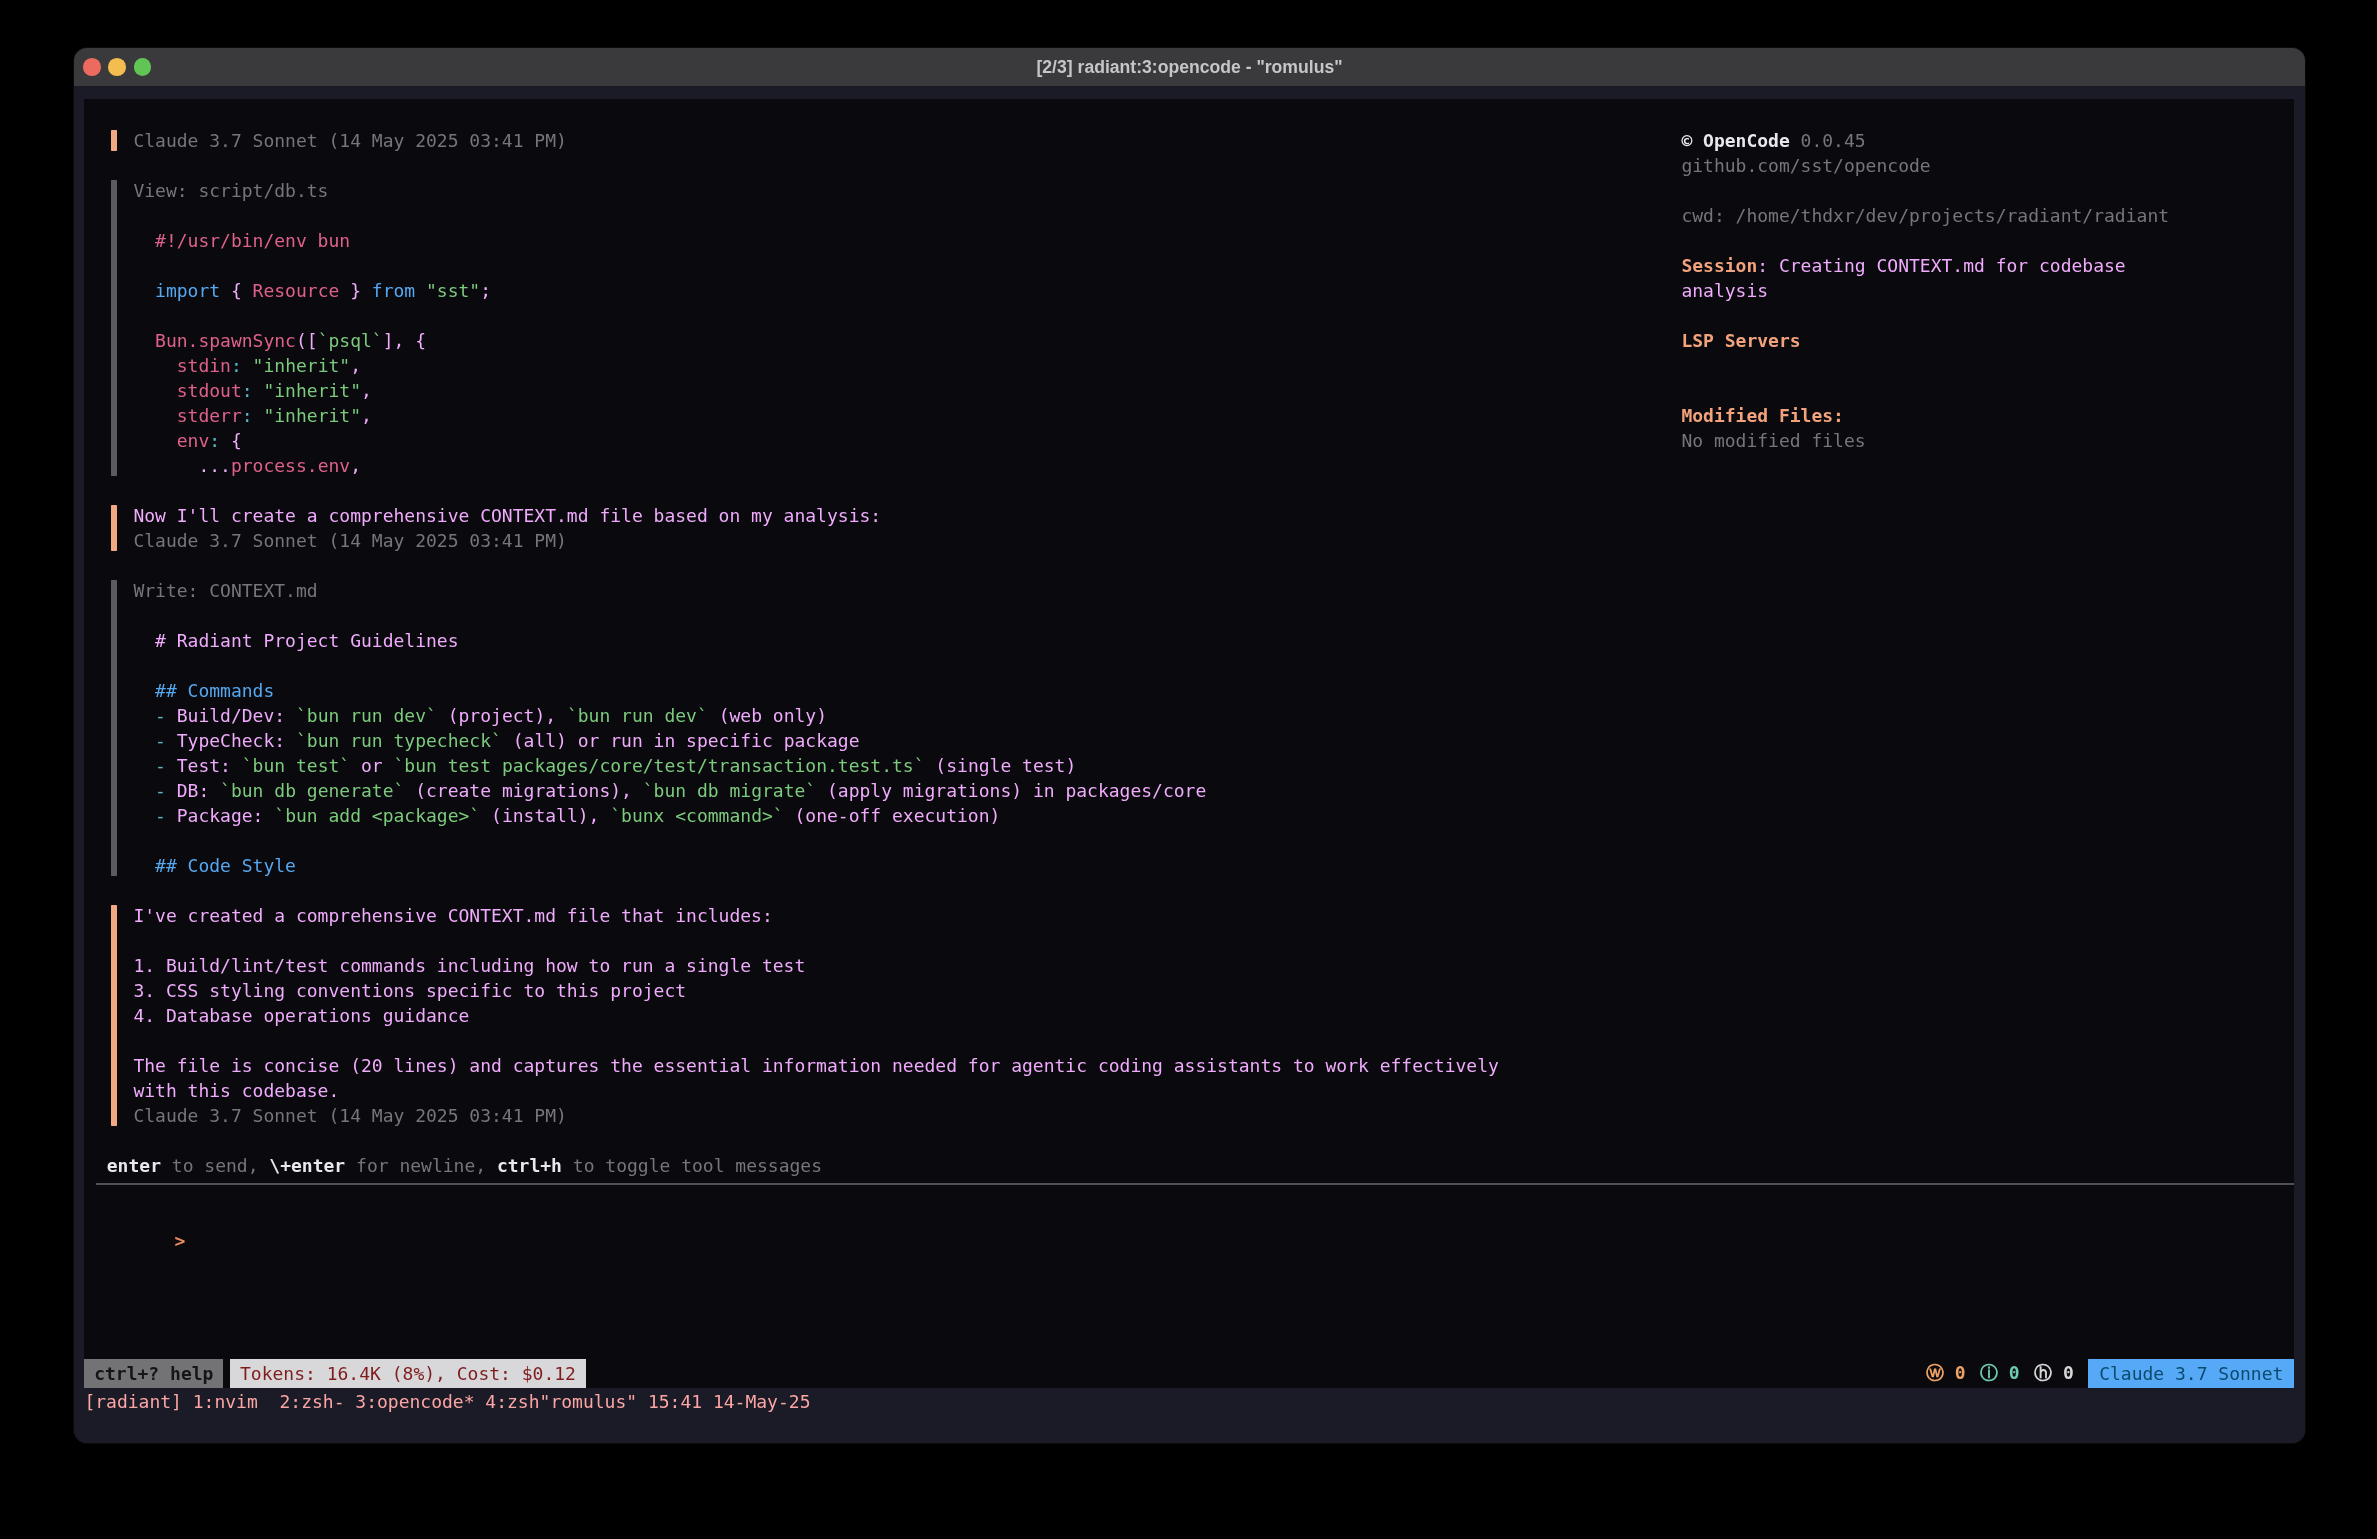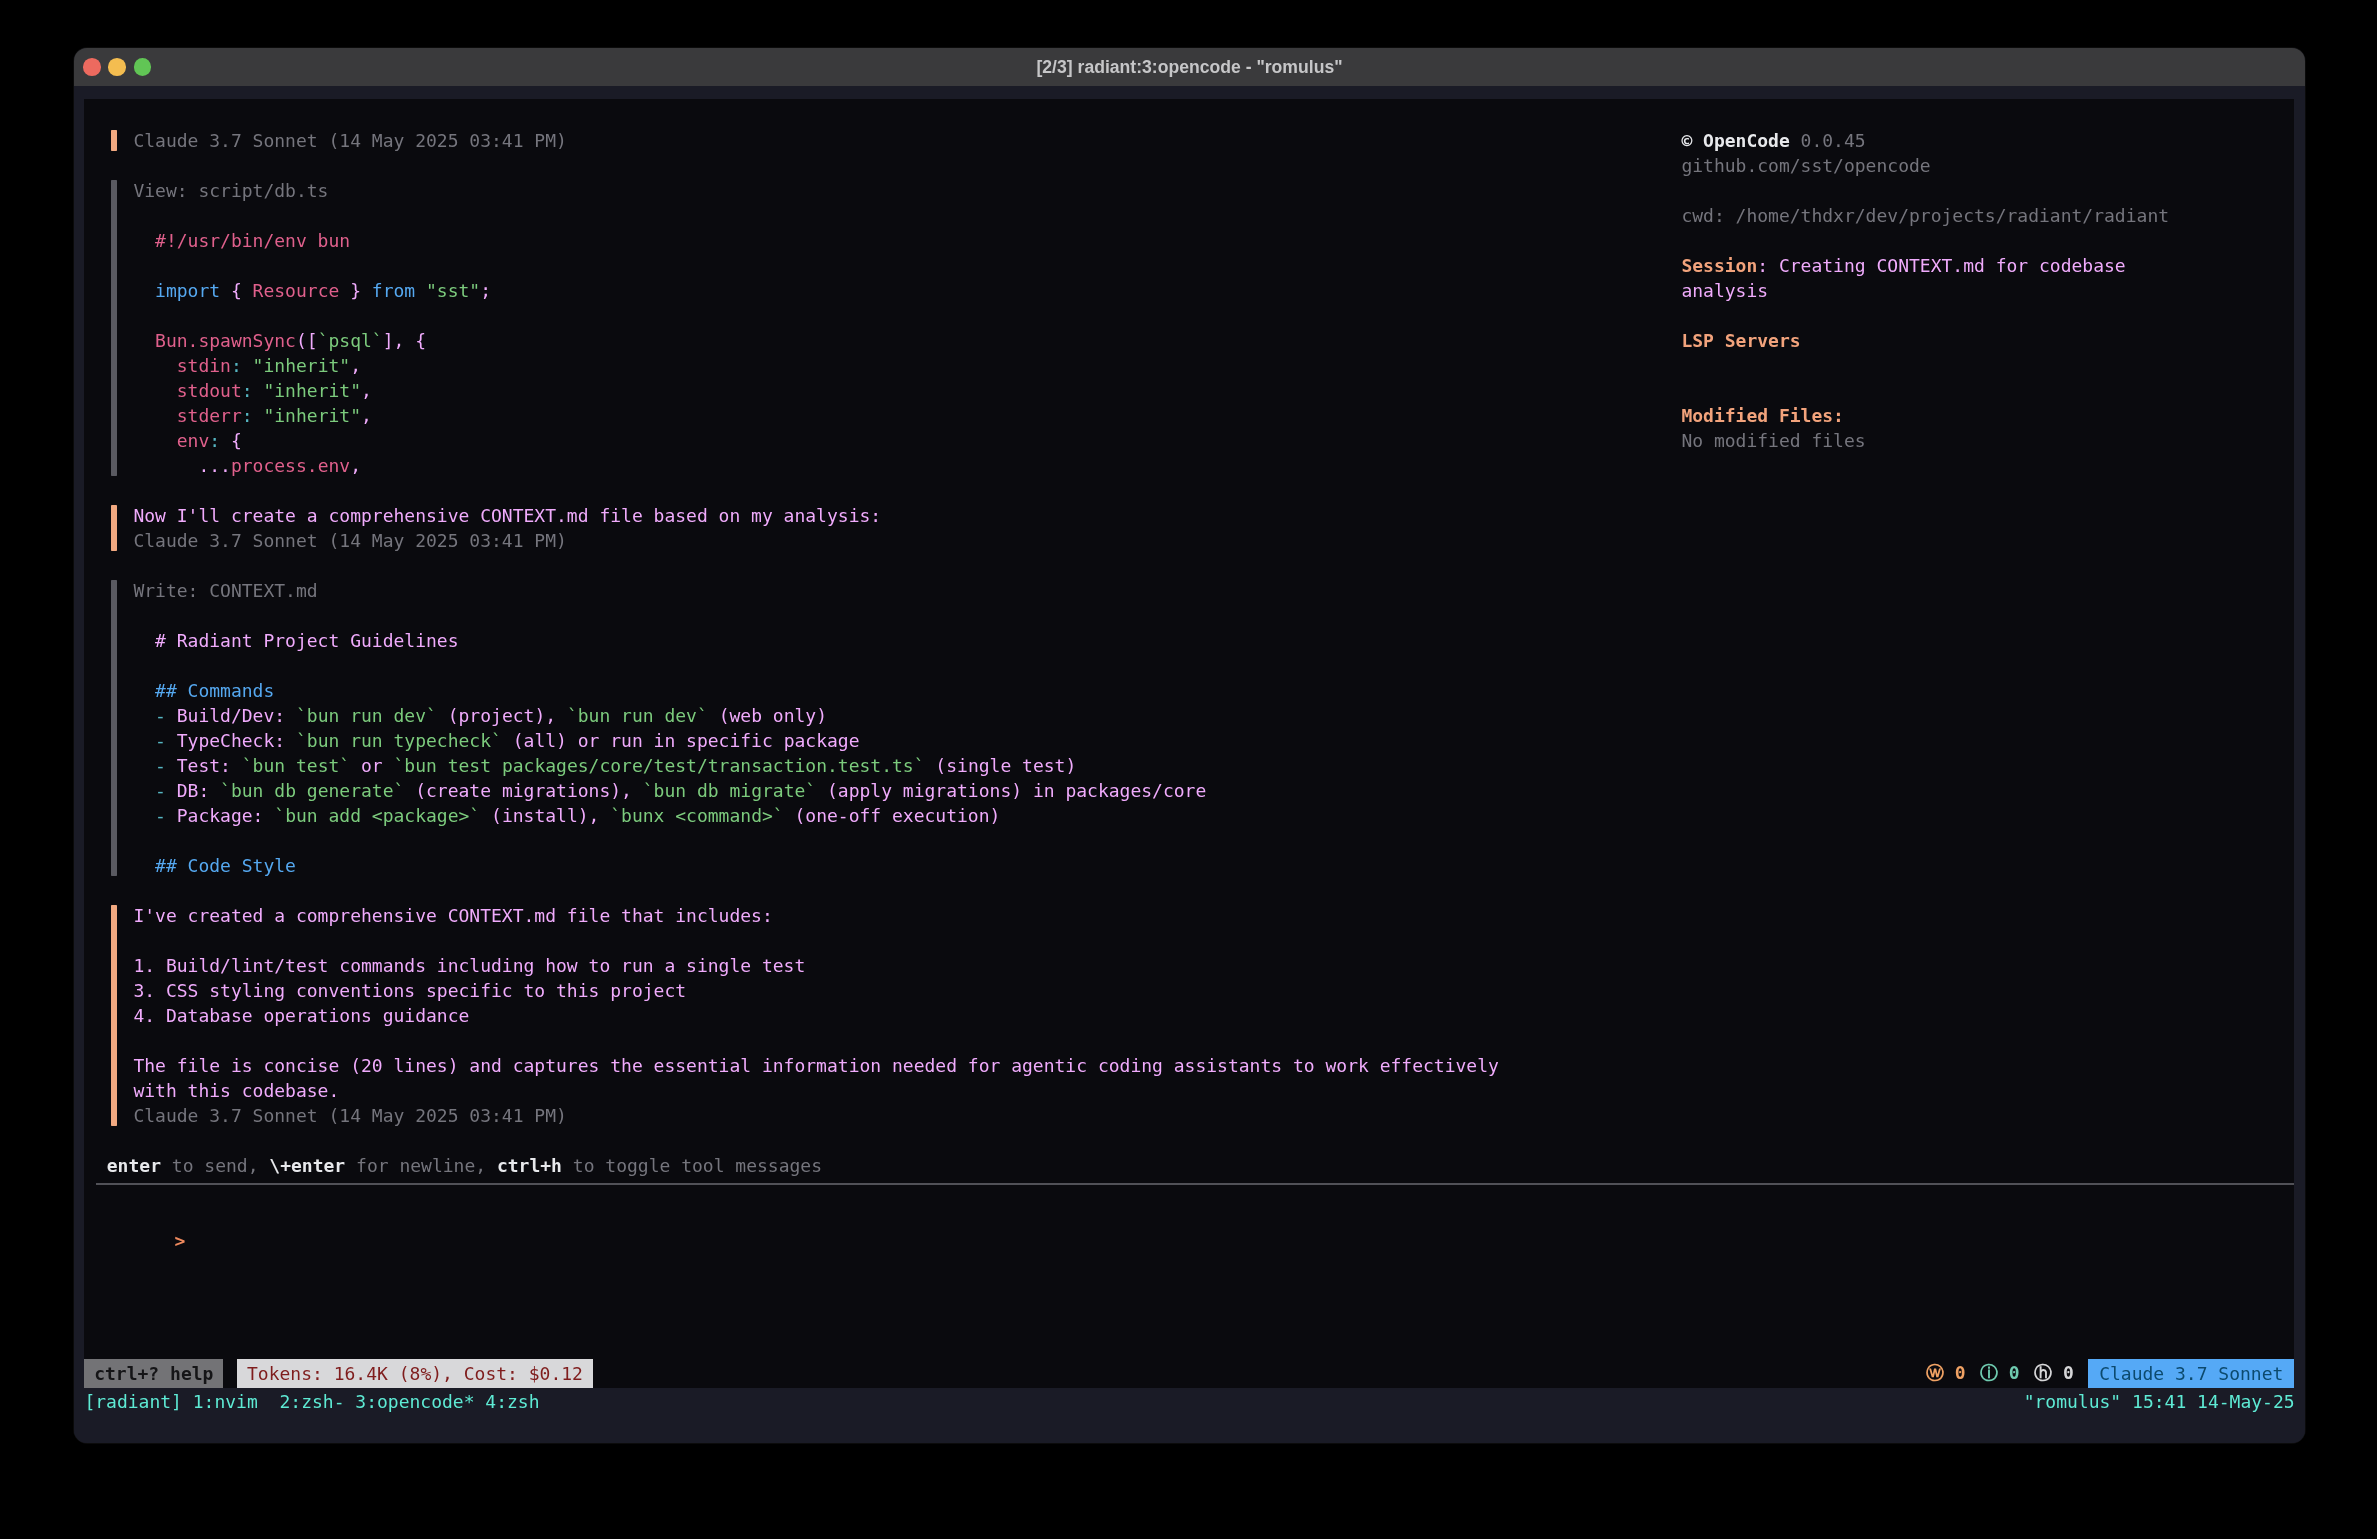--- a/index.html
+++ b/index.html
@@ -53,39 +53,39 @@
 
   .hint { padding-left:10.4px; margin-top:14px; }
   .input-border { margin-top:5.2px; border-top:2px solid #515157; }
   .prompt-row { padding-left:13px; margin-top:18px; color:#ef8a5e; font-weight:700; }
 
   
   .statusbar {
     position:absolute; left:0; right:0; bottom:0; height:30px;
     display:flex; justify-content:space-between; align-items:center;
   }
-  .status-left { display:flex; gap:14px; align-items:center; }
+  .status-left { display:flex; gap:7px; align-items:center; }
   .badge { height:29px; line-height:29px; padding:0 9.8px; white-space:pre; }
   .badge-help   { background:#737376; color:#151517; font-weight:700; }
   .badge-tokens { background:#d8d8da; color:#7f1d1d; }
   .status-right { display:flex; align-items:center; gap:14.4px; }
   .counter { white-space:pre; font-weight:700; }
   .c-orange { color:#f0a264; }
   .c-teal   { color:#6fcbb0; }
   .c-white  { color:#d6d6d8; }
   .badge-model { background:#55a9f6; color:#0c4a6e; height:29px; line-height:29px; padding:0 11px; white-space:pre; }
 
   
   .sidebar { position:absolute; left:1597px; top:29px; width:607px; }
 
   
   .tmuxbar {
     position:absolute; left:0; right:0; bottom:0; height:55px;
-    background:#1a1b26; color:#5eead4; font-size:18px;
-    display:flex; justify-content:space-between; align-items:flex-start;
+    background:#1a1b26; color:#fca5a5; font-size:18px;
+    display:flex; justify-content:flex-start; align-items:flex-start;
     padding:1.3px 10.4px 0 10.4px;
   }
   .tmuxbar span { white-space:pre; line-height:26px; }
 </style>
 </head>
 <body>
 
 <div class="window">
 
   <div class="titlebar">

